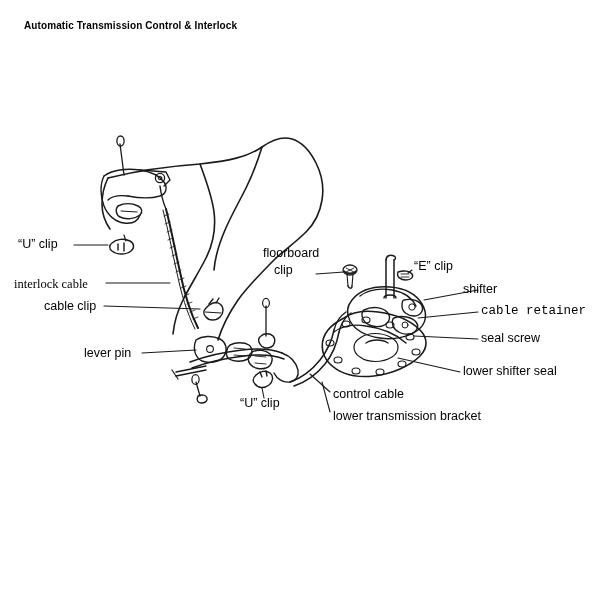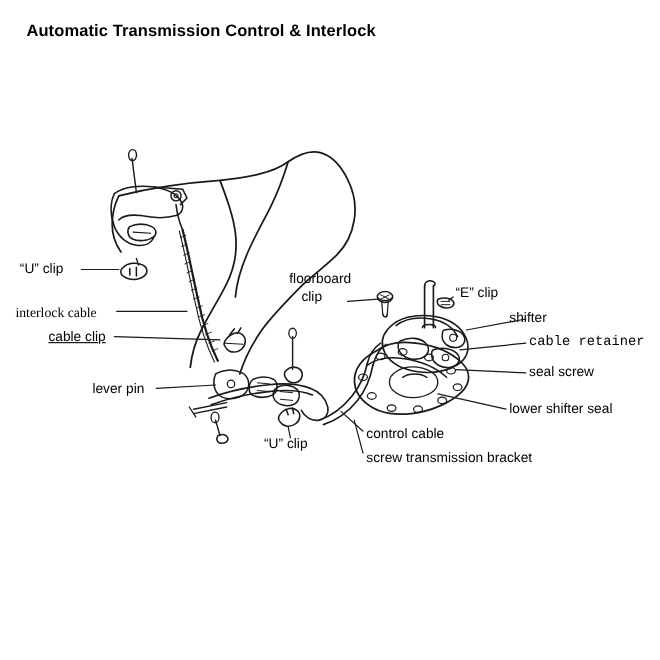--- a/index.html
+++ b/index.html
@@ -14,21 +14,21 @@
     position: relative;
     width: 600px;
     height: 600px;
     background: #ffffff;
     overflow: hidden;
   }
   #title {
     position: absolute;
     left: 24px;
     top: 20px;
-    font-size: 15px;
+    font-size: 10px;
     font-weight: bold;
     color: #000000;
     letter-spacing: 0.1px;
     white-space: nowrap;
   }
   .label {
     position: absolute;
     font-size: 12.5px;
     color: #000000;
     white-space: nowrap;
@@ -229,29 +229,29 @@
 
         <path d="M330 392 L310 374"></path>
 
         <path d="M330 412 L322 382"></path>
       </g>
     </g>
   </svg>
 
   <div class="label" style="left:18px; top:237px;">“U” clip</div>
   <div class="label" style="left:14px; top:277px;font-family:Liberation Serif, serif;">interlock cable</div>
-  <div class="label" style="left:44px; top:299px;text-decoration:underline;">cable clip</div>
+  <div class="label" style="left:44px; top:299px;">cable clip</div>
   <div class="label" style="left:84px; top:346px;">lever pin</div>
 
   <div class="label" style="left:263px; top:246px;text-align:center;">floorboard</div>
   <div class="label" style="left:274px; top:263px;">clip</div>
 
   <div class="label" style="left:414px; top:259px;">“E” clip</div>
   <div class="label" style="left:463px; top:282px;">shifter</div>
   <div class="label" style="left:481px; top:304px;font-family:Liberation Mono, monospace;">cable retainer</div>
   <div class="label" style="left:481px; top:331px;">seal screw</div>
   <div class="label" style="left:463px; top:364px;">lower shifter seal</div>
 
   <div class="label" style="left:240px; top:396px;">“U” clip</div>
   <div class="label" style="left:333px; top:387px;">control cable</div>
-  <div class="label" style="left:333px; top:409px;">screw transmission bracket</div>
+  <div class="label" style="left:333px; top:409px;">lower transmission bracket</div>
 
 </div>
 
 </body></html>

